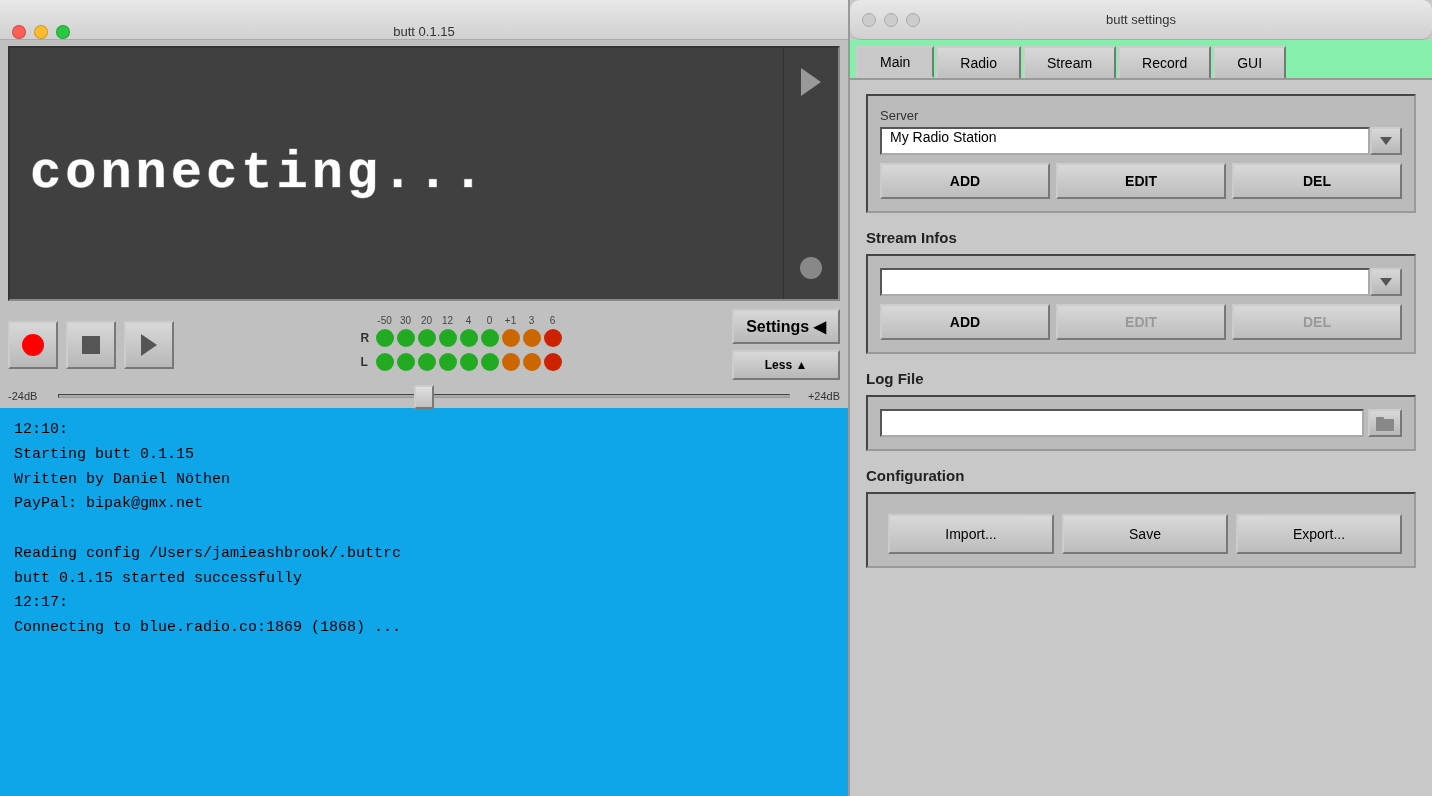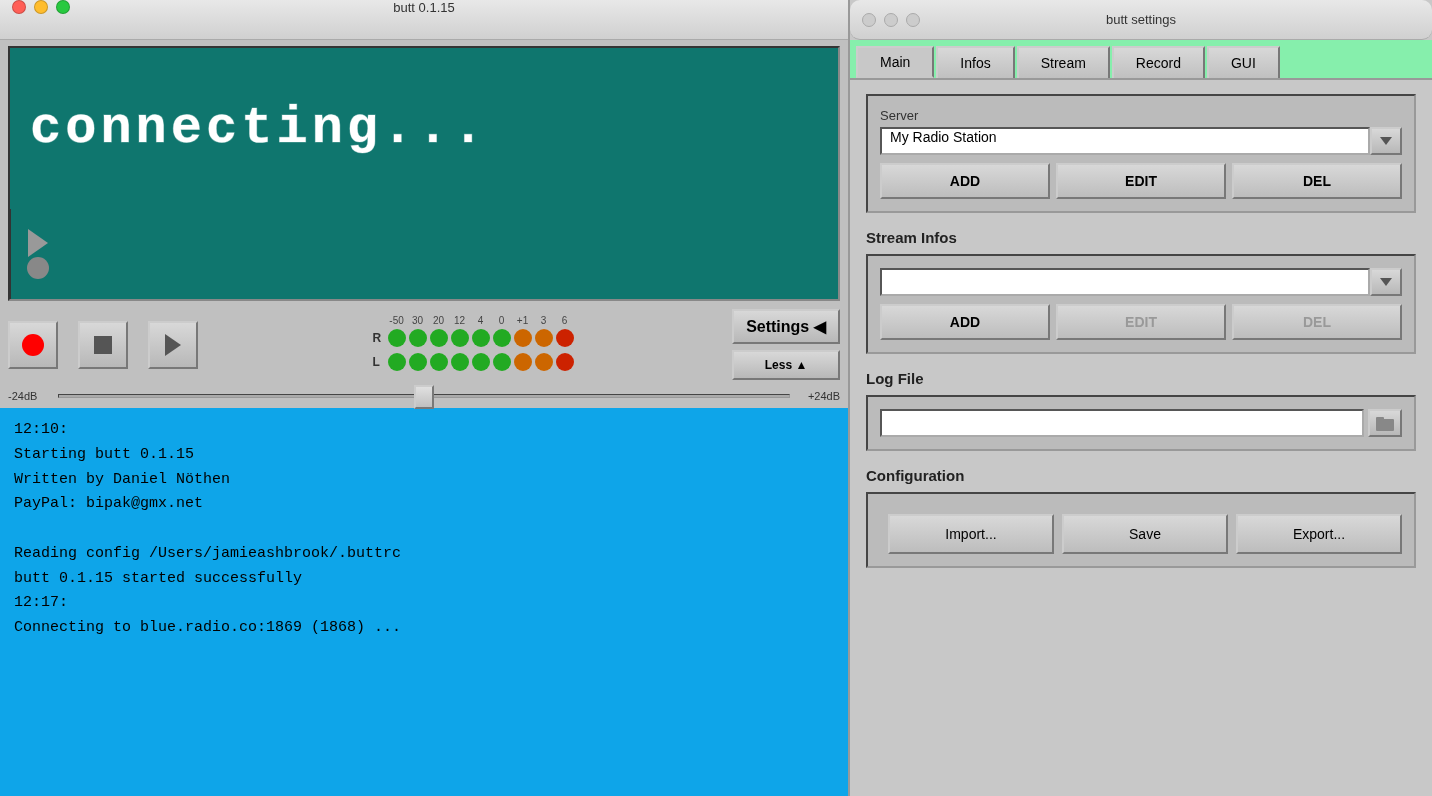--- a/index.html
+++ b/index.html
@@ -18,21 +18,21 @@
       height: 796px;
       background: #c0c0c0;
       display: flex;
       flex-direction: column;
     }
 
     .title-bar-left {
       height: 40px;
       background: linear-gradient(to bottom, #e8e8e8, #d0d0d0);
       display: flex;
-      align-items: flex-start;
+      align-items: flex-end;
       justify-content: center;
       border-bottom: 1px solid #aaa;
       position: relative;
     }
 
     .window-controls {
       position: absolute;
       left: 12px;
       display: flex;
       gap: 8px;
@@ -49,28 +49,27 @@
     .wc-max { background: #28c940; }
 
     .title-bar-text {
       font-size: 13px;
       font-weight: 500;
       color: #333;
     }
 
     
     .display-area {
-      background: #0f766e;
+      background: #404040;
       height: 255px;
       margin: 6px 8px 4px 8px;
       border: 2px inset #888;
       display: flex;
       position: relative;
       overflow: hidden;
-      flex-direction: column;
     }
 
     .display-text {
       flex: 1;
       display: flex;
       align-items: center;
       padding: 20px 20px;
     }
 
     .pixel-text {
@@ -107,21 +106,21 @@
       height: 22px;
       border-radius: 50%;
       background: #888;
     }
 
     
     .controls-row {
       display: flex;
       align-items: center;
       padding: 4px 8px;
-      gap: 20px;
+      gap: 8px;
     }
 
     .ctrl-btn {
       width: 50px;
       height: 48px;
       background: linear-gradient(to bottom, #d8d8d8, #b8b8b8);
       border: 2px outset #ccc;
       display: flex;
       align-items: center;
       justify-content: center;
@@ -559,21 +558,21 @@
     <div class="win-ctrl-right">
       <div class="wc-gray"></div>
       <div class="wc-gray"></div>
       <div class="wc-gray"></div>
     </div>
     <span class="title-bar-text">butt settings</span>
   </div>
 
   <div class="tabs-row">
     <button class="tab active">Main</button>
-    <button class="tab">Infos</button>
+    <button class="tab">Radio</button>
     <button class="tab">Stream</button>
     <button class="tab">Record</button>
     <button class="tab">GUI</button>
   </div>
 
   <div class="settings-content">
 
     <div>
       <div style="background:#bbb; border:2px inset #999; padding:12px;">
         <div class="sub-label">Server</div>

